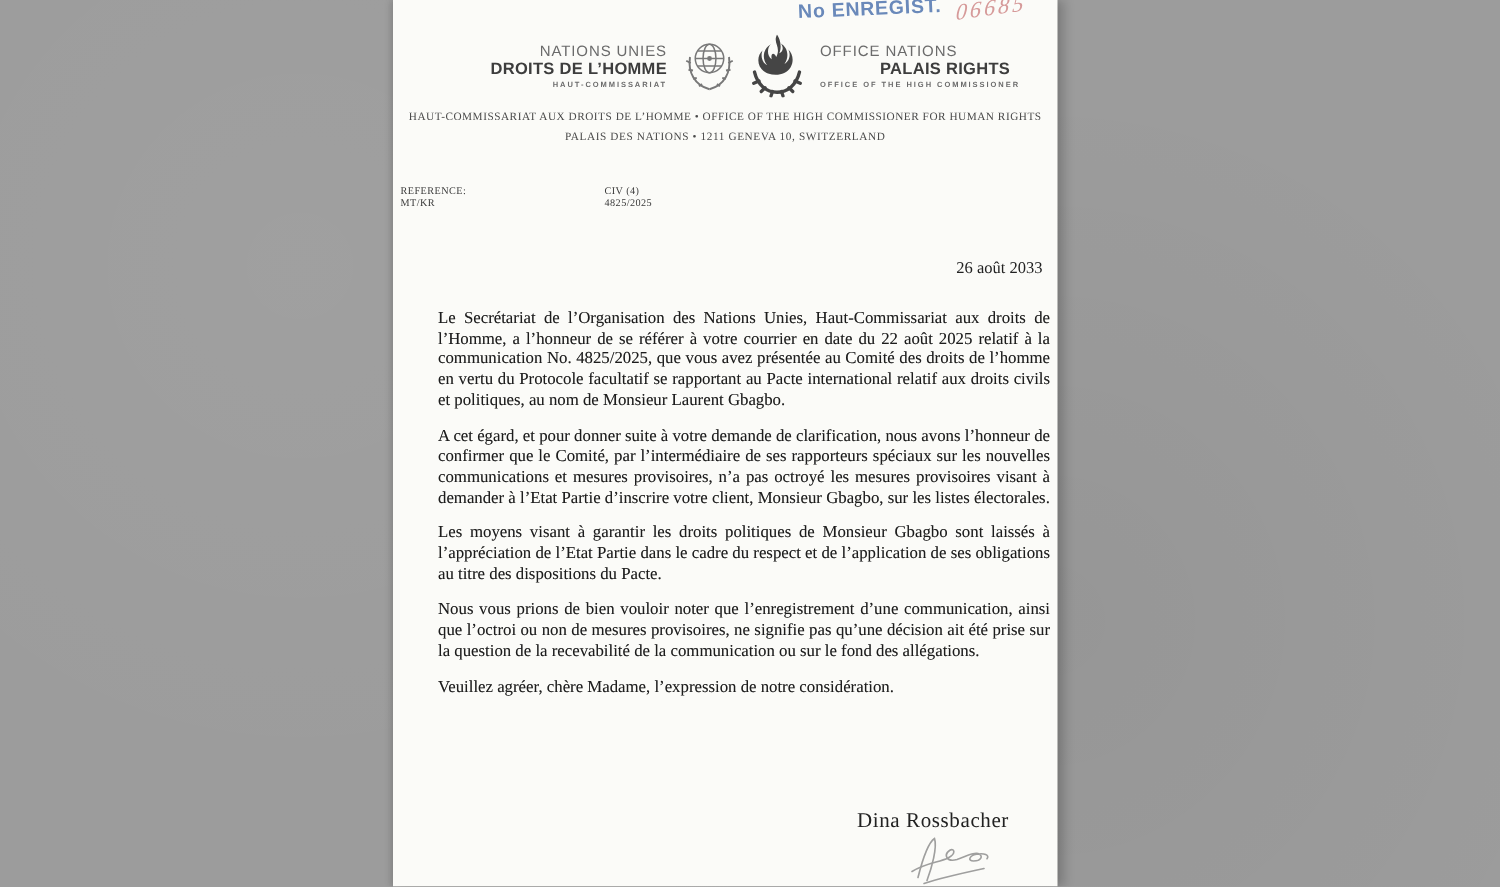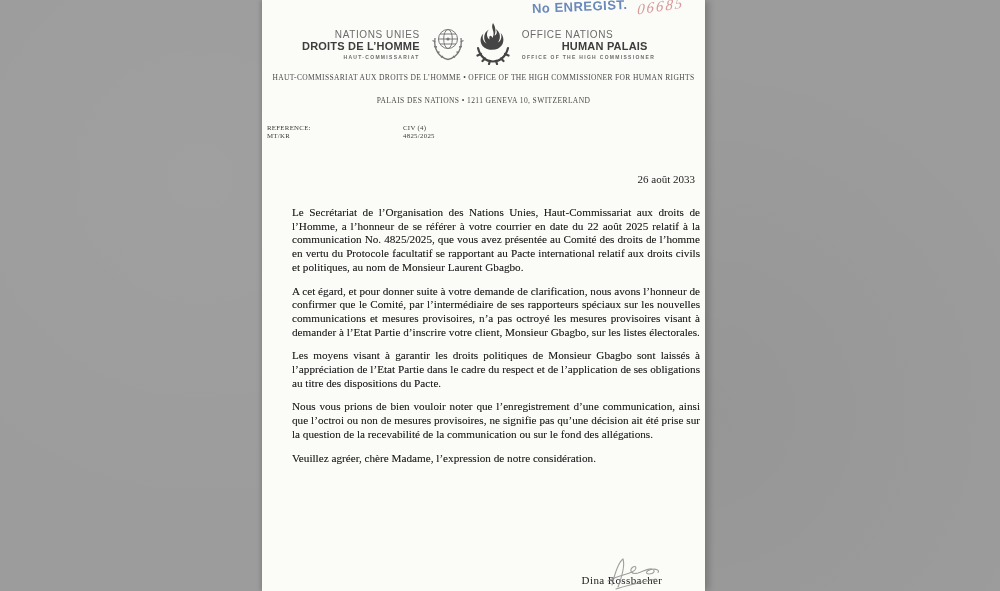--- a/index.html
+++ b/index.html
@@ -24,51 +24,51 @@
     opacity:0.92;
   }
   .stamp-number {
     display:inline-block; font-family:"Liberation Serif", serif; font-style:italic;
     font-size:15px; color:#d08a8a; letter-spacing:2px; margin-left:5px;
     transform:rotate(-8deg) skewX(-12deg); opacity:0.85;
   }
   
   .letterhead {
     position:absolute; top:23px; left:0; width:100%;
-    display:flex; align-items:center; gap:9px;
+    display:flex; justify-content:center; align-items:center; gap:9px;
     font-family:"Liberation Sans", sans-serif;
   }
   .lh-left { text-align:right; }
   .lh-right { text-align:left; }
   .lh-small { font-size:10px; letter-spacing:0.6px; color:#6b6b6b; line-height:11px; }
   .lh-bold  { font-size:11px; font-weight:bold; letter-spacing:0.2px; color:#3d3d3d; line-height:12px;margin-left:40px; }
   .lh-tiny  { font-size:5px; font-weight:bold; letter-spacing:1.3px; color:#6b6b6b; margin-top:2px; }
   .lh-logos { display:flex; align-items:center; gap:6px; }
   
   .address { position:absolute; top:73px; left:0; width:100%; text-align:center; color:#4a4a4a; }
-  .addr-line1 { font-size:7.5px; letter-spacing:0.35px; margin-bottom:14px; }
+  .addr-line1 { font-size:7.5px; letter-spacing:0.35px; margin-bottom:4px; }
   .addr-line2 { font-size:7.5px; letter-spacing:0.4px; margin-bottom:4px; }
   .addr-line3 { font-size:7px; letter-spacing:0.25px; }
   
   .reference { position:absolute; top:124px; left:5px; display:flex; font-size:6.8px; color:#3a3a3a; letter-spacing:0.3px; }
   .ref-left { width:136px; }
   .ref-line { line-height:7.6px; }
   
   .date { position:absolute; top:173px; right:10px; font-size:11px; color:#222; }
   
   .body {
     position:absolute; top:206px; left:30px; width:408px;
     font-size:11.2px; line-height:13.7px; color:#1d1d1d;
     text-align:justify; text-shadow:0 0 0.3px rgba(0,0,0,0.35);
   }
   .body p { margin:0 0 10px 0; }
   .body .salutation, .body .closing { text-align:left; }
   
   .signature { position:absolute; top:540px; left:295px; width:130px; text-align:center; }
-  .sig-name { font-size:11px; color:#222; letter-spacing:0.4px;margin-top:34px; }
+  .sig-name { font-size:14px; color:#222; letter-spacing:0.4px; }
   .sig-scribble { position:absolute; left:340px; top:555px; }
 </style>
 </head>
 <body>
 
 <div class="page">
 
   <div class="stamp">
     <span class="stamp-text">No ENREGIST.</span>
     <span class="stamp-number">06685</span>
@@ -103,21 +103,21 @@
         <path fill="#454545" d="M20,0 C17,6 23,8 19.5,15 C18,11.5 15.5,12.5 16.5,16.5 C13,14 13.5,8.5 16,6.5 C11,9 9.5,16 13.5,20.5 C9.5,18.5 9,13 10.5,10.5 C5.5,15 7,23.5 14,26 C20,28 26,26.5 29,22 C31.5,18 30.5,12.5 27.5,10 C29.5,13.5 28,18 25,19.5 C28.5,14.5 27,8.5 22.5,6 C25,9 23.5,12 21.5,12.5 C23.5,8 22,3 20,0 Z"></path>
         <g stroke="#454545" stroke-width="2.2" fill="none" stroke-linecap="round">
           <path d="M5,25 C7,33.5 13,38.5 20,38.5 C27,38.5 33,33.5 35,25"></path>
           <path d="M8,31 L4.5,32.5 M12,35.5 L9.5,38 M17,38 L16,41"></path>
           <path d="M32,31 L35.5,32.5 M28,35.5 L30.5,38 M23,38 L24,41"></path>
         </g>
       </svg>
     </div>
     <div class="lh-right">
       <div class="lh-small">OFFICE NATIONS</div>
-      <div class="lh-bold">HUMAN PALAIS</div>
+      <div class="lh-bold">PALAIS RIGHTS</div>
       <div class="lh-tiny">OFFICE OF THE HIGH COMMISSIONER</div>
     </div>
   </div>
 
   <div class="address">
     <div class="addr-line1">HAUT-COMMISSARIAT AUX DROITS DE L’HOMME • OFFICE OF THE HIGH COMMISSIONER FOR HUMAN RIGHTS</div>
     <div class="addr-line2">PALAIS DES NATIONS • 1211 GENEVA 10, SWITZERLAND</div>
   </div>
 
   <div class="reference">

